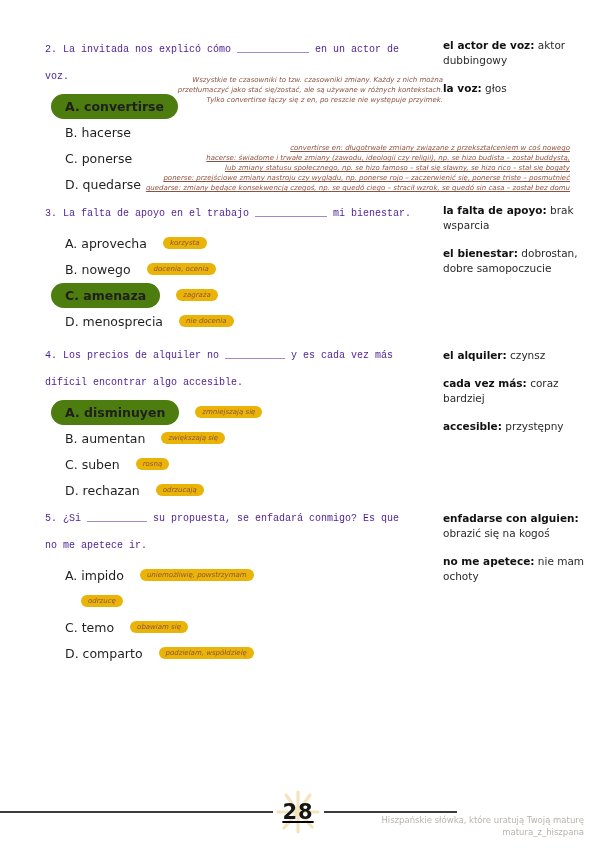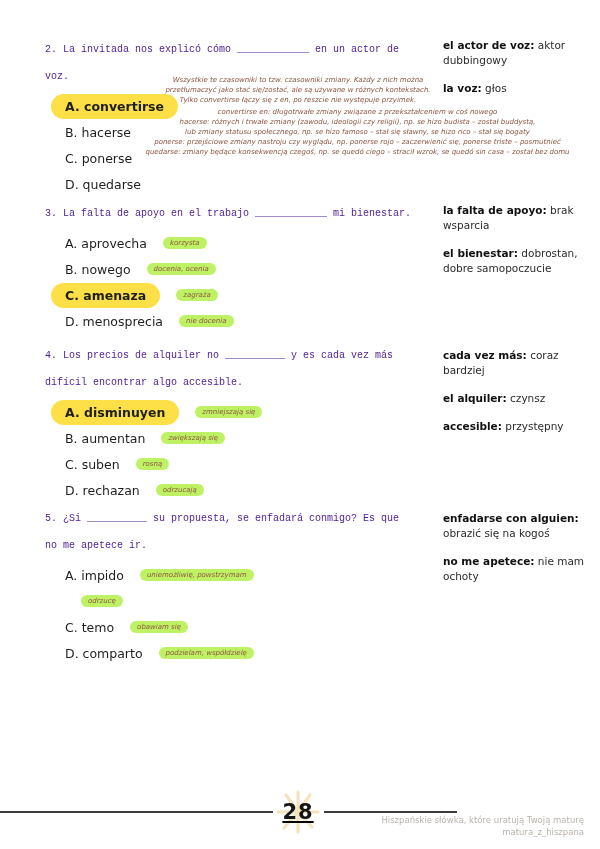--- a/index.html
+++ b/index.html
@@ -6,29 +6,29 @@
   .page{
     position:relative;width:600px;height:849px;margin:0 auto;background:#ffffff;
     font-family:"DejaVu Sans","Liberation Sans",sans-serif;overflow:hidden;
   }
   
   .q{position:absolute;left:45px;width:430px;}
   .q-line{font-size:10px;line-height:27px;color:#4c1d95;white-space:nowrap;font-family:Liberation Mono, monospace;}
   .options{margin-top:3px;padding-left:20px;}
   .opt-row{height:26px;display:flex;align-items:center;}
   .opt-label{font-size:12.5px;color:#1f1f1f;}
-  .opt-label.hl{background:#fde047;font-weight:bold;padding:5px 14px;border-radius:17px;margin-left:-14px;}
-  .opt-note{font-size:7px;font-style:italic;color:#8d5340;margin-left:16px;background:#bef264;
+  .opt-label.hl{background:#4d7c0f;font-weight:bold;padding:5px 14px;border-radius:17px;margin-left:-14px;}
+  .opt-note{font-size:7px;font-style:italic;color:#8d5340;margin-left:16px;background:#eab308;
             padding:2px 7px;border-radius:8px;white-space:nowrap;}
   .opt-note:empty{display:none;}
   
   .note{position:absolute;font-style:italic;font-size:7px;line-height:10px;color:#8d5340;text-align:center;}
-  .note div{white-space:nowrap;}
+  .note div{white-space:nowrap;text-align:right;}
   .note-intro{left:108px;top:39px;width:290px;}
-  .note-detail{left:100px;top:71px;width:425px;}
+  .note-detail{left:100px;top:107px;width:425px;text-decoration:underline;}
   
   .vocab{position:absolute;left:443px;width:146px;}
   .vocab-entry{font-size:10.5px;line-height:15px;color:#2a2a2a;margin-bottom:13px;}
   .vocab-entry b{color:#111;}
   
   .fline{position:absolute;top:811px;height:2px;background:#3b3b3b;}
   .fline-left{left:0;width:273px;}
   .fline-right{left:324px;width:133px;}
   .pagenum-wrap{position:absolute;left:274px;top:789px;width:48px;height:46px;
                 display:flex;align-items:center;justify-content:center;text-decoration:underline;}
@@ -63,21 +63,21 @@
 
       </div>
     </div>
     <div class="note note-intro">
       <div>Wszystkie te czasowniki to tzw. czasowniki zmiany. Każdy z nich można</div>
       <div>przetłumaczyć jako stać się/zostać, ale są używane w różnych kontekstach.</div>
       <div>Tylko convertirse łączy się z en, po reszcie nie występuje przyimek.</div>
     </div>
     <div class="note note-detail">
       <div>convertirse en: długotrwałe zmiany związane z przekształceniem w coś nowego</div>
-      <div>hacerse: różnych i trwałe zmiany (zawodu, ideologii czy religii), np. se hizo budista – został buddystą,</div>
+      <div>hacerse: świadome i trwałe zmiany (zawodu, ideologii czy religii), np. se hizo budista – został buddystą,</div>
       <div>lub zmiany statusu społecznego, np. se hizo famoso – stał się sławny, se hizo rico – stał się bogaty</div>
       <div>ponerse: przejściowe zmiany nastroju czy wyglądu, np. ponerse rojo – zaczerwienić się, ponerse triste – posmutnieć</div>
       <div>quedarse: zmiany będące konsekwencją czegoś, np. se quedó ciego – stracił wzrok, se quedó sin casa – został bez domu</div>
     </div>
   </div>
 
   <div class="q" style="top:200px;">
     <div class="q-line">3. La falta de apoyo en el trabajo ____________ mi bienestar.</div>
     <div class="options">
       <div class="opt-row">
@@ -161,26 +161,26 @@
       <span>brak wsparcia</span>
     </div>
     <div class="vocab-entry">
       <b>el bienestar:</b>
       <span>dobrostan, dobre samopoczucie</span>
     </div>
   </div>
 
   <div class="vocab" style="top:348px;">
     <div class="vocab-entry">
+      <b>el alquiler:</b>
+      <span>czynsz</span>
+    </div>
+    <div class="vocab-entry">
       <b>cada vez más:</b>
       <span>coraz bardziej</span>
-    </div>
-    <div class="vocab-entry">
-      <b>el alquiler:</b>
-      <span>czynsz</span>
     </div>
     <div class="vocab-entry">
       <b>accesible:</b>
       <span>przystępny</span>
     </div>
   </div>
 
   <div class="vocab" style="top:511px;">
     <div class="vocab-entry">
       <b>enfadarse con alguien:</b>

